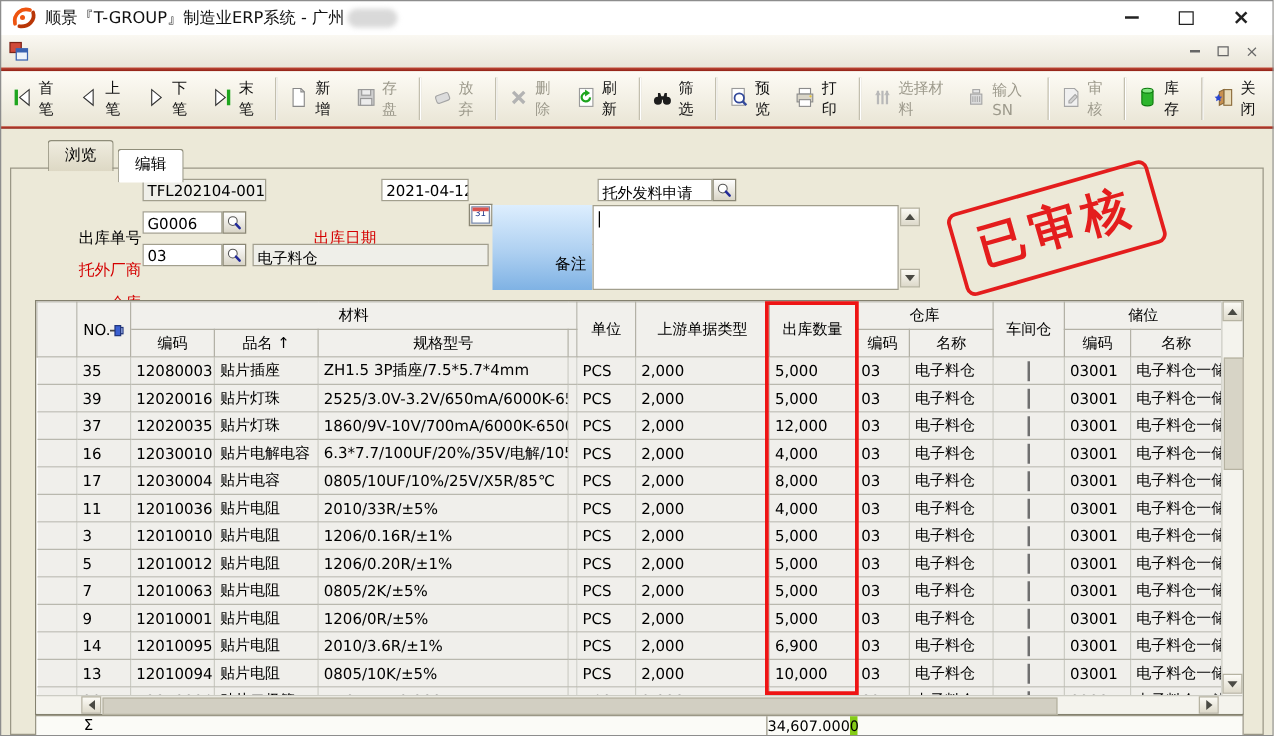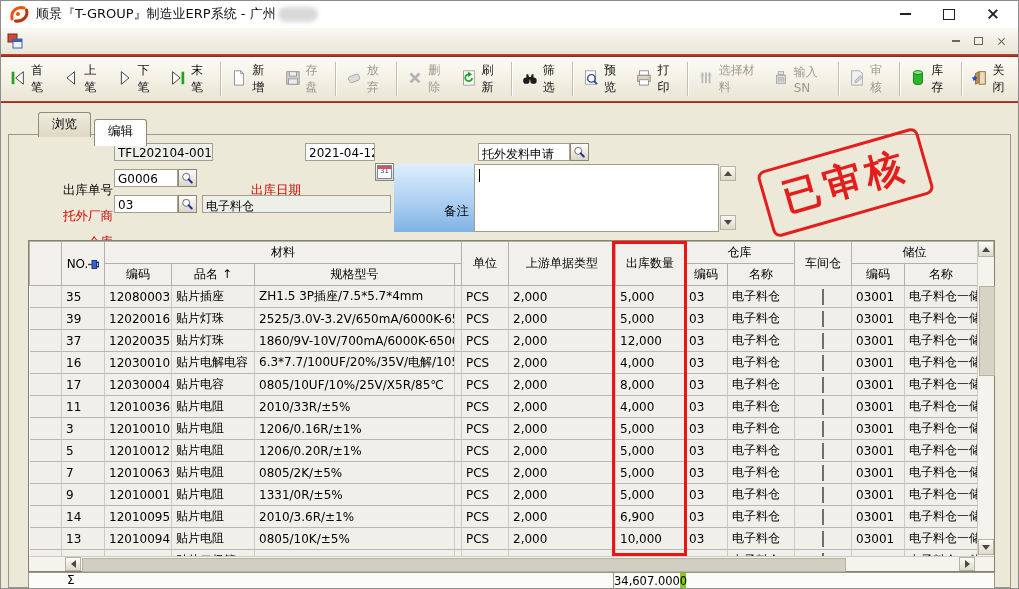--- a/index.html
+++ b/index.html
@@ -542,21 +542,21 @@
             <td>电子料仓</td>
             <td class="center"><span class="cb"></span></td>
             <td class="white">03001</td>
             <td>电子料仓一储</td>
           </tr>
           <tr>
             <td></td>
             <td class="num">9</td>
             <td>12010001</td>
             <td>贴片电阻</td>
-            <td>1331/0R/±5%</td>
+            <td>1206/0R/±5%</td>
             <td></td>
             <td>PCS</td>
             <td class="num">2,000</td>
             <td class="num white">5,000</td>
             <td>03</td>
             <td>电子料仓</td>
             <td class="center"><span class="cb"></span></td>
             <td class="white">03001</td>
             <td>电子料仓一储</td>
           </tr>

